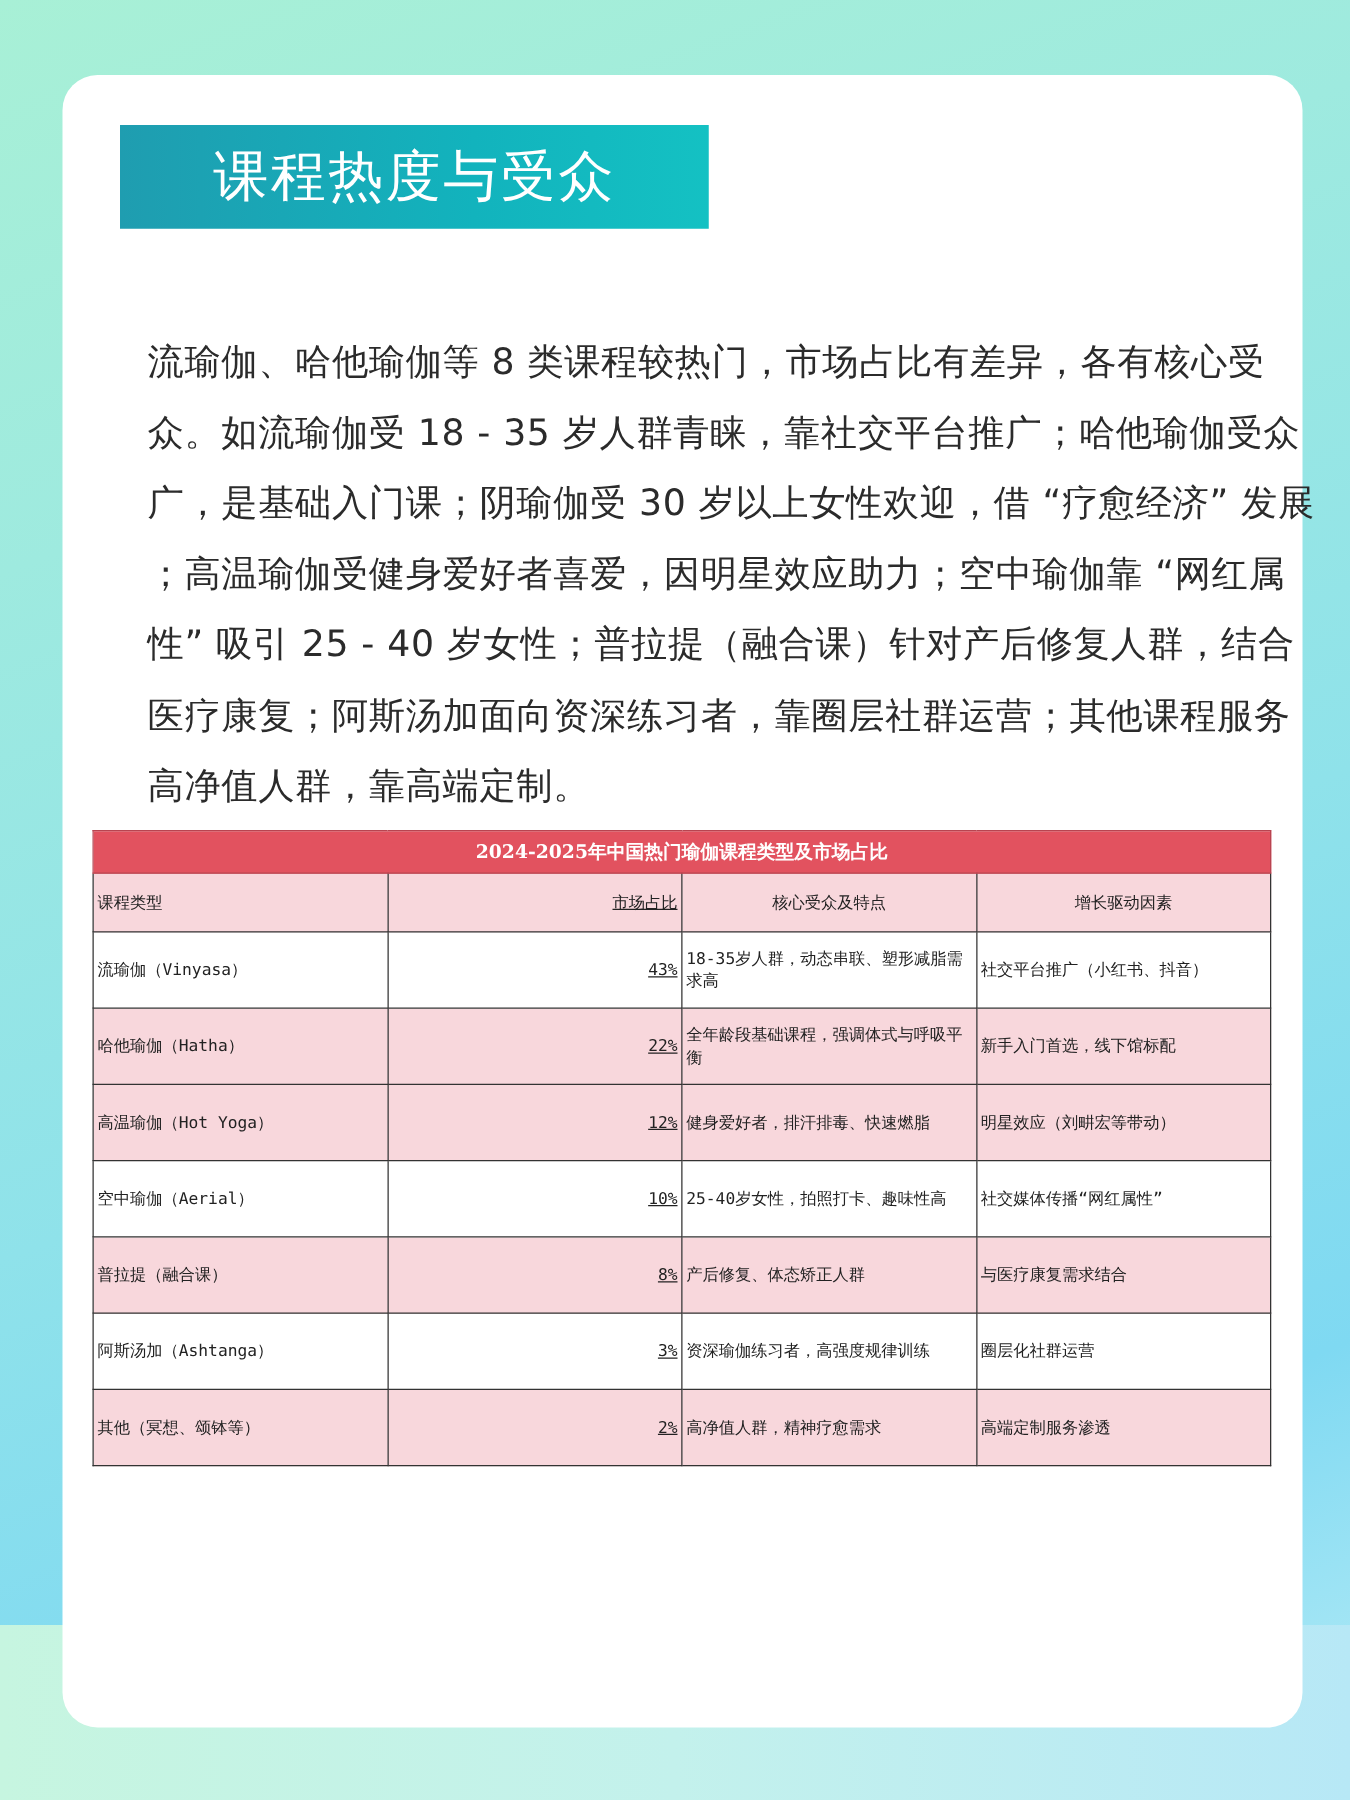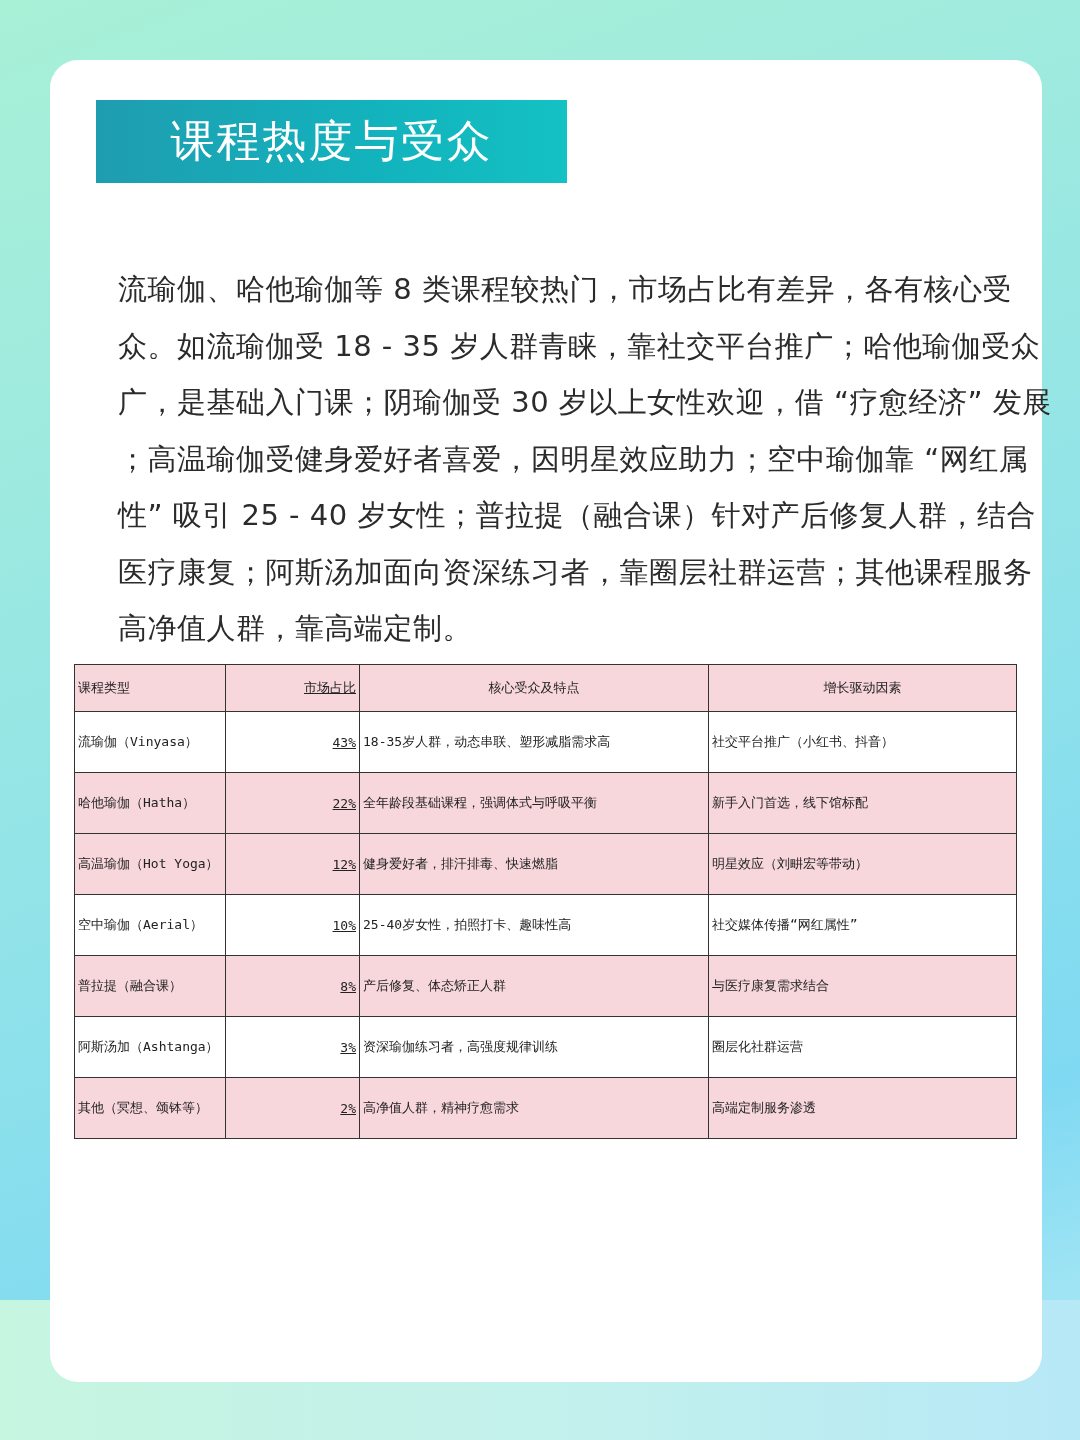--- a/index.html
+++ b/index.html
@@ -62,20 +62,23 @@
   <div class="banner">
     <span class="banner-title">课程热度与受众</span>
   </div>
 
   <p class="intro">流瑜伽、哈他瑜伽等 8 类课程较热门，市场占比有差异，各有核心受众。如流瑜伽受 18 - 35 岁人群青睐，靠社交平台推广；哈他瑜伽受众广，是基础入门课；阴瑜伽受 30 岁以上女性欢迎，借 “疗愈经济” 发展 ；高温瑜伽受健身爱好者喜爱，因明星效应助力；空中瑜伽靠 “网红属性” 吸引 25 - 40 岁女性；普拉提（融合课）针对产后修复人群，结合医疗康复；阿斯汤加面向资深练习者，靠圈层社群运营；其他课程服务高净值人群，靠高端定制。</p>
 
   <div class="tbl-wrap">
     <table>
       <thead>
         <tr>
+          <th colspan="4" class="tbl-title">2024-2025年中国热门瑜伽课程类型及市场占比</th>
+        </tr>
+        <tr>
           <th class="col-h c1">课程类型</th>
           <th class="col-h c2">市场占比</th>
           <th class="col-h c3">核心受众及特点</th>
           <th class="col-h c4">增长驱动因素</th>
         </tr>
       </thead>
       <tbody>
         <tr class="even">
           <td class="c1">流瑜伽（Vinyasa）</td>
           <td class="c2">43%</td>

